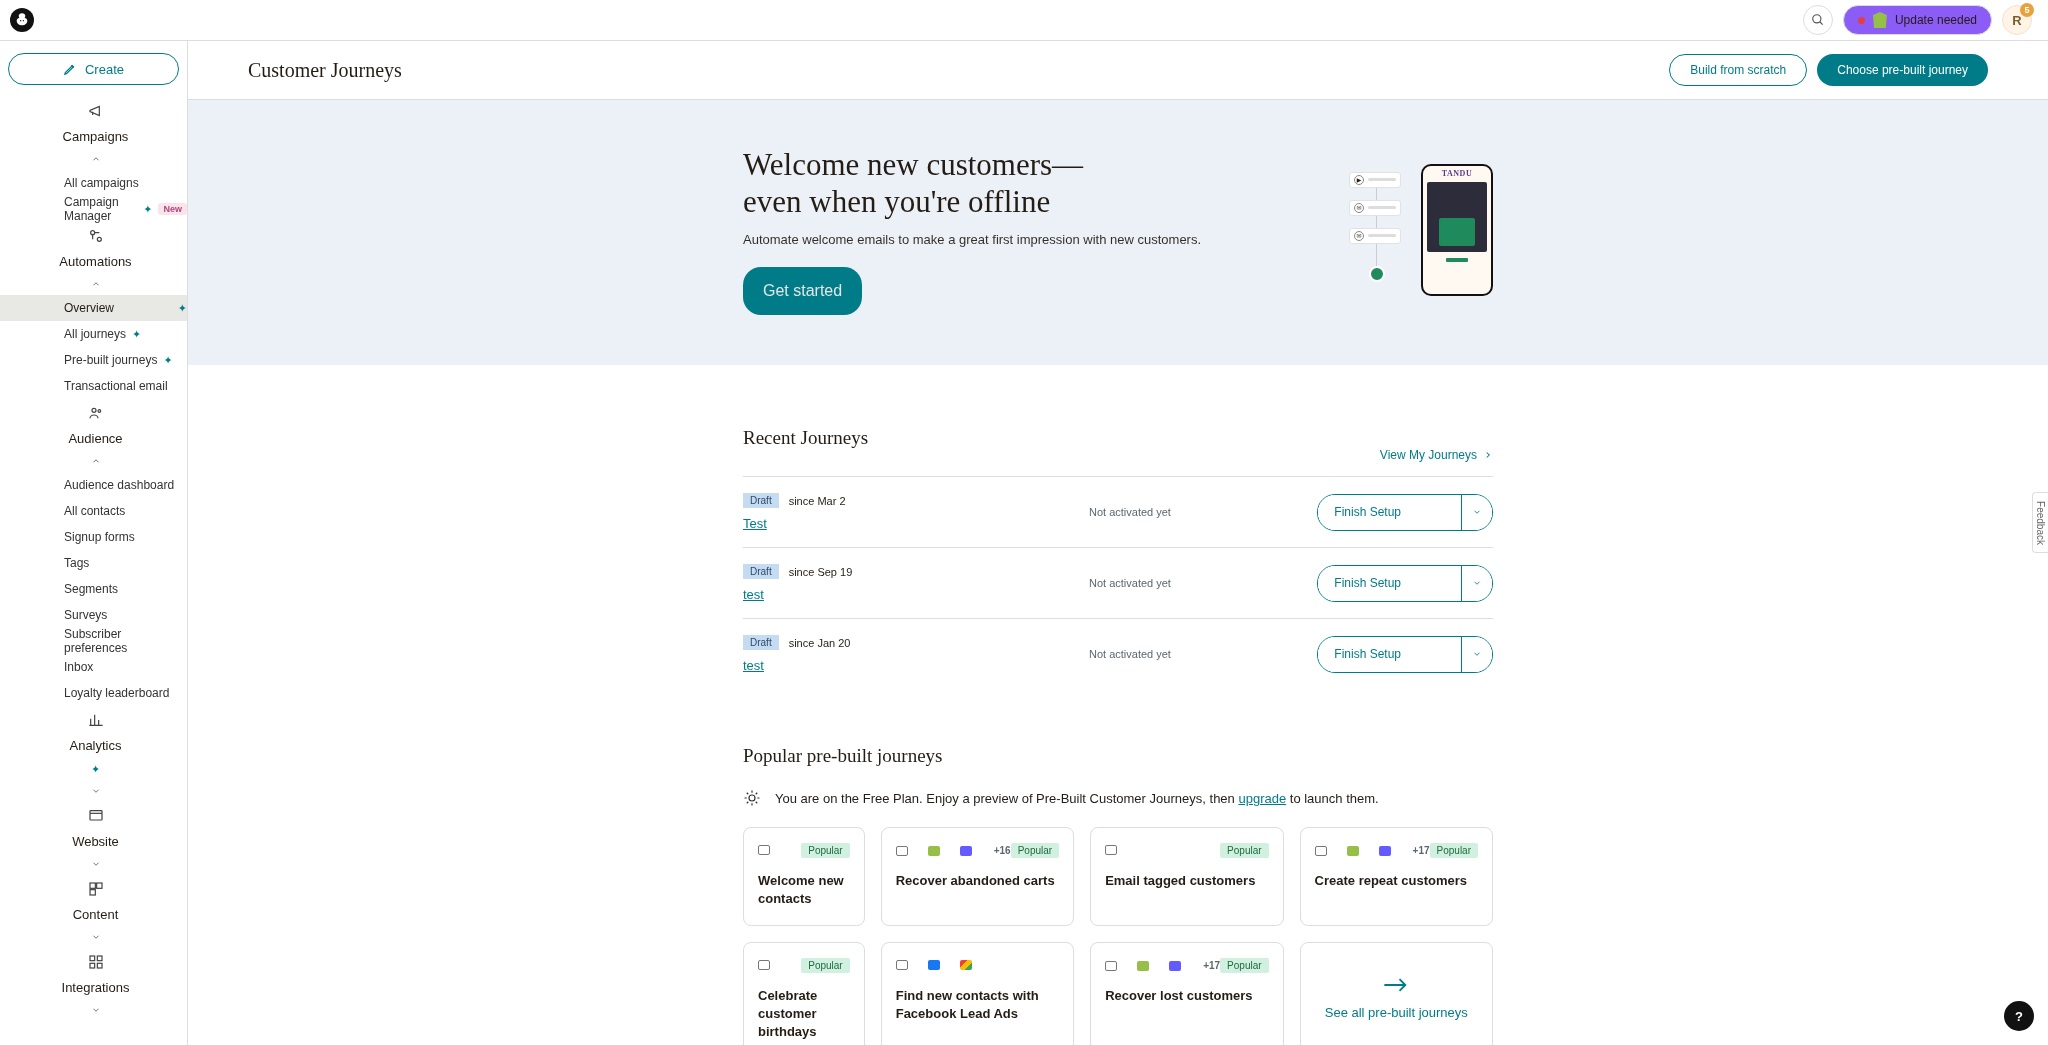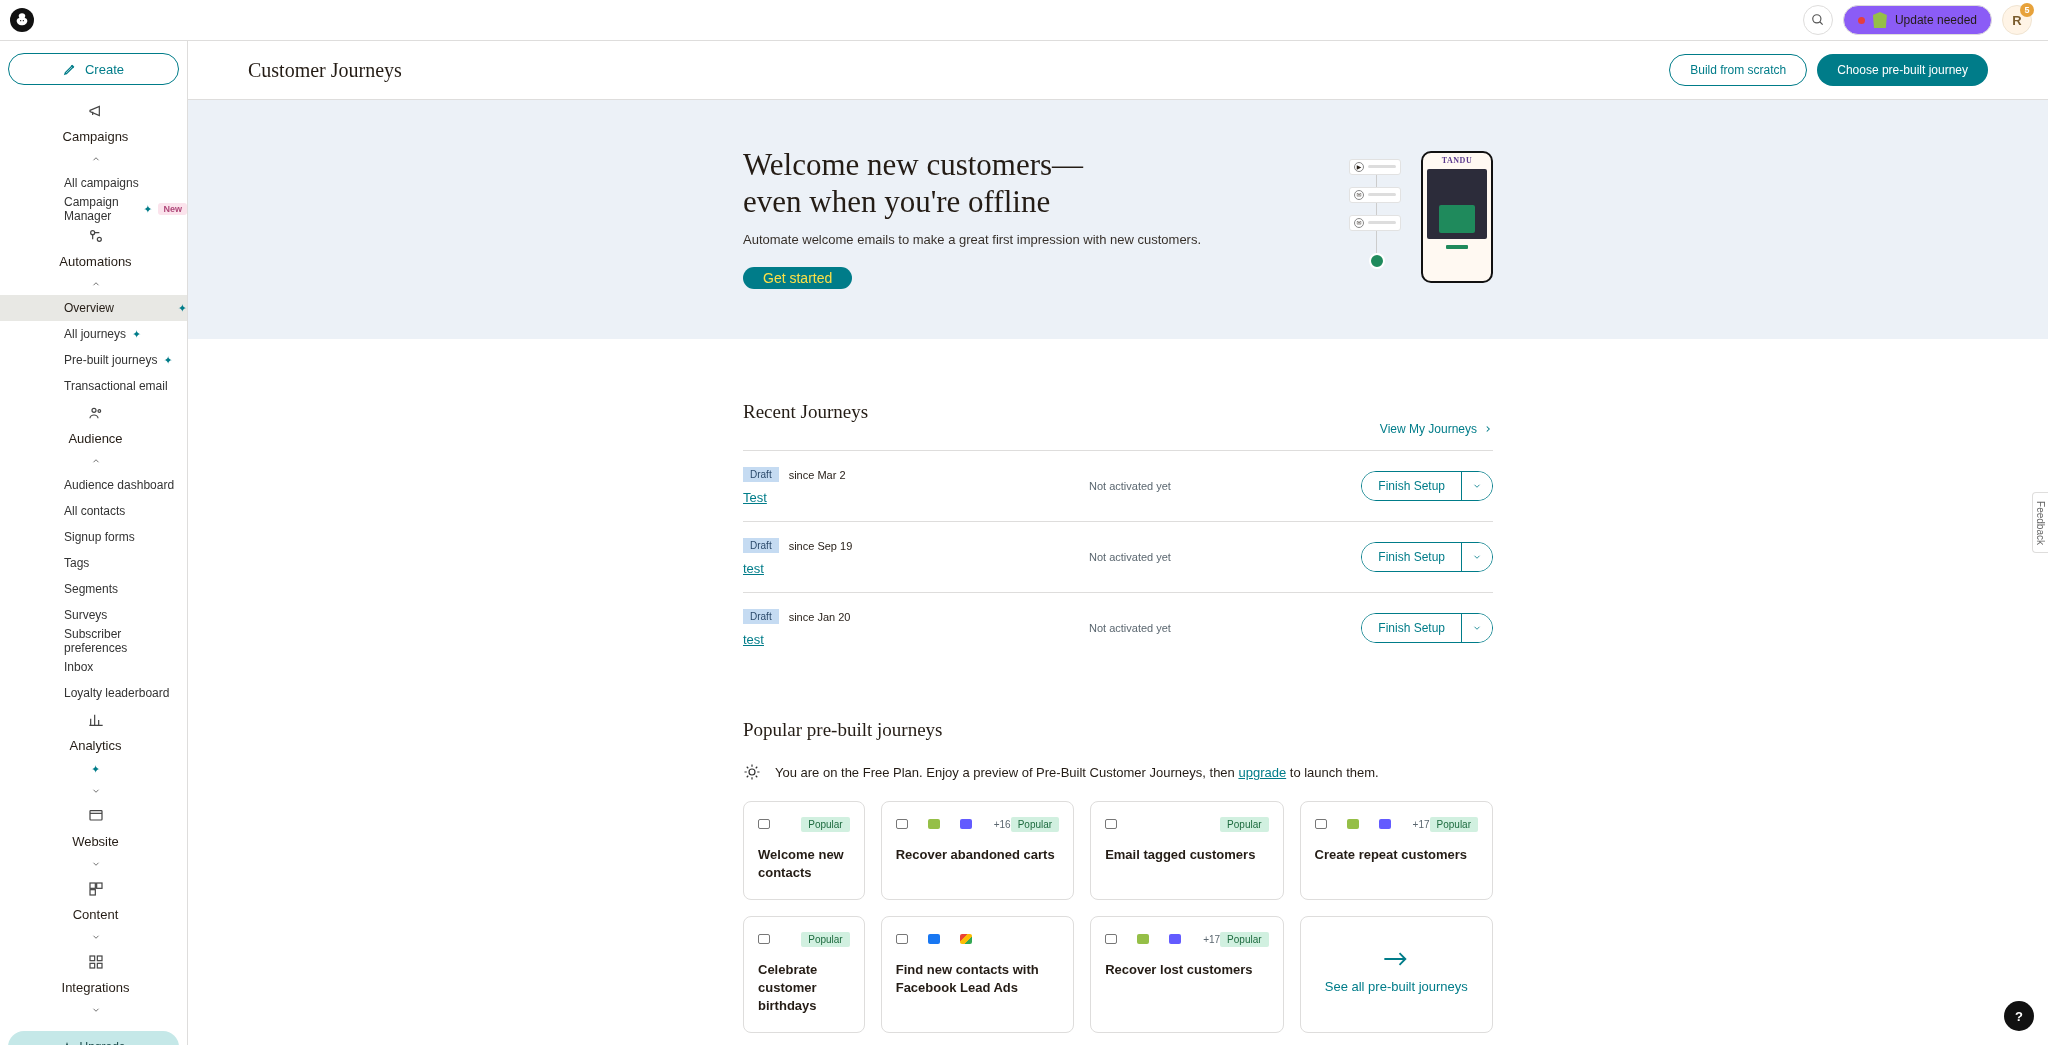--- a/index.html
+++ b/index.html
@@ -61,21 +61,21 @@
   .subheader .spacer{flex:1;}
   .outline-btn{height:32px;padding:0 20px;border:1px solid var(--teal);color:var(--teal);background:#fff;border-radius:18px;font-size:12px;font-weight:500;cursor:pointer;}
   .solid-btn{height:32px;padding:0 20px;border:none;color:#fff;background:var(--teal);border-radius:18px;font-size:12px;font-weight:500;cursor:pointer;margin-left:10px;}
 
   
   .hero{background:var(--hero);padding:46px 0 50px;}
   .hero-inner{max-width:750px;margin:0 auto;display:flex;gap:50px;align-items:center;}
   .hero-text{flex:1;}
   .hero h2{font-family:Georgia,"Times New Roman",serif;font-size:31px;line-height:1.2;margin:0 0 12px;font-weight:400;}
   .hero p{font-size:13px;color:var(--text);margin:0 0 20px;opacity:.92;}
-  .hero-btn{height:22px;padding:0 20px;border:none;color:#fde047;background:var(--teal);border-radius:18px;font-size:14px;font-weight:500;cursor:pointer;}
+  .hero-btn{height:48px;padding:0 20px;border:none;color:#e5e5e5;background:var(--teal);border-radius:18px;font-size:16px;font-weight:500;cursor:pointer;}
   .hero-img{width:150px;height:134px;position:relative;}
   .phone{position:absolute;right:0;top:0;width:72px;height:132px;border:2px solid #111;border-radius:10px;background:#fff9f2;overflow:hidden;}
   .phone-head{height:16px;display:flex;align-items:center;justify-content:center;font-family:Georgia,serif;font-size:8px;font-weight:700;color:#5b3a8e;letter-spacing:.5px;}
   .phone-body{height:70px;background:#2c2c3a;margin:0 4px;border-radius:2px;display:flex;align-items:flex-end;justify-content:center;}
   .phone-body::after{content:"";width:36px;height:28px;background:#1f8a5c;border-radius:2px;margin-bottom:6px;}
   .phone-caption{height:4px;width:22px;background:#1f8a5c;margin:6px auto 0;border-radius:1px;}
   .step-line{position:absolute;left:6px;width:52px;height:16px;background:#fff;border:1px solid #e2e2e2;border-radius:3px;display:flex;align-items:center;gap:4px;padding:0 4px;}
   .step-line .c{width:10px;height:10px;border-radius:50%;border:1px solid #888;display:flex;align-items:center;justify-content:center;font-size:6px;}
   .step-line .bar{height:3px;background:#ddd;border-radius:2px;flex:1;}
   .s1{top:8px;} .s2{top:36px;} .s3{top:64px;}
@@ -91,34 +91,34 @@
 
   .journey-row{display:flex;align-items:center;padding:16px 0;border-bottom:1px solid var(--border);}
   .journey-row:last-child{border-bottom:none;}
   .jr-left{width:260px;}
   .jr-left .topline{display:flex;align-items:center;gap:10px;margin-bottom:8px;}
   .chip{font-size:10px;background:var(--chip);color:#2c4a6b;padding:2px 7px;border-radius:0;font-weight:500;}
   .since{font-size:11px;color:var(--text);}
   .jr-name{font-size:13px;color:var(--teal);text-decoration:underline;cursor:pointer;}
   .jr-mid{flex:1;text-align:left;font-size:11px;color:var(--muted);padding-left:86px;}
   .jr-actions{display:flex;}
-  .combo-btn{display:flex;border:1px solid var(--teal);border-radius:18px;overflow:hidden;height:30px;}
+  .combo-btn{display:flex;border:1px solid var(--teal);border-radius:18px;overflow:hidden;height:37px;gap:44px;}
   .combo-btn button{border:none;background:#fff;color:var(--teal);font-size:12px;font-weight:500;cursor:pointer;padding:0 16px;}
   .combo-btn .dd{border-left:1px solid var(--teal);padding:0 10px;display:flex;align-items:center;}
 
   
   .popular-head{font-family:Georgia,"Times New Roman",serif;font-size:19px;font-weight:400;margin:56px 0 22px;}
   .plan-note{display:flex;align-items:center;gap:14px;font-size:13px;margin-bottom:20px;}
   .plan-note .upg{color:var(--teal);text-decoration:underline;cursor:pointer;}
   .sun{width:18px;height:18px;}
 
   .grid{display:grid;grid-template-columns:repeat(4,1fr);gap:16px;}
   .card{border:1px solid var(--border);border-radius:8px;padding:14px 14px 18px;cursor:pointer;background:#fff;min-height:94px;display:flex;flex-direction:column;}
   .card-top{display:flex;align-items:center;justify-content:space-between;margin-bottom:14px;min-height:16px;}
-  .card-icons{display:flex;align-items:flex-start;gap:20px;}
+  .card-icons{display:flex;align-items:flex-end;gap:20px;font-weight:bold;}
   .mini{width:12px;height:10px;border-radius:2px;}
   .mi-mail{border:1px solid #777;}
   .mi-shop{background:#95bf47;}
   .mi-stripe{background:#635bff;}
   .mi-fb{background:#1877f2;border-radius:2px;}
   .mi-gads{background:linear-gradient(135deg,#ea4335 0 33%,#fbbc05 33% 66%,#34a853 66%);}
   .mi-count{font-size:10px;color:var(--muted);margin-left:2px;}
   .pop-pill{font-size:10px;background:var(--mint);color:#1d6b3f;padding:2px 7px;border-radius:2px;font-weight:500;}
   .card-title{font-size:13px;font-weight:600;line-height:1.35;}
   .see-all{display:flex;flex-direction:column;align-items:center;justify-content:center;gap:12px;}

